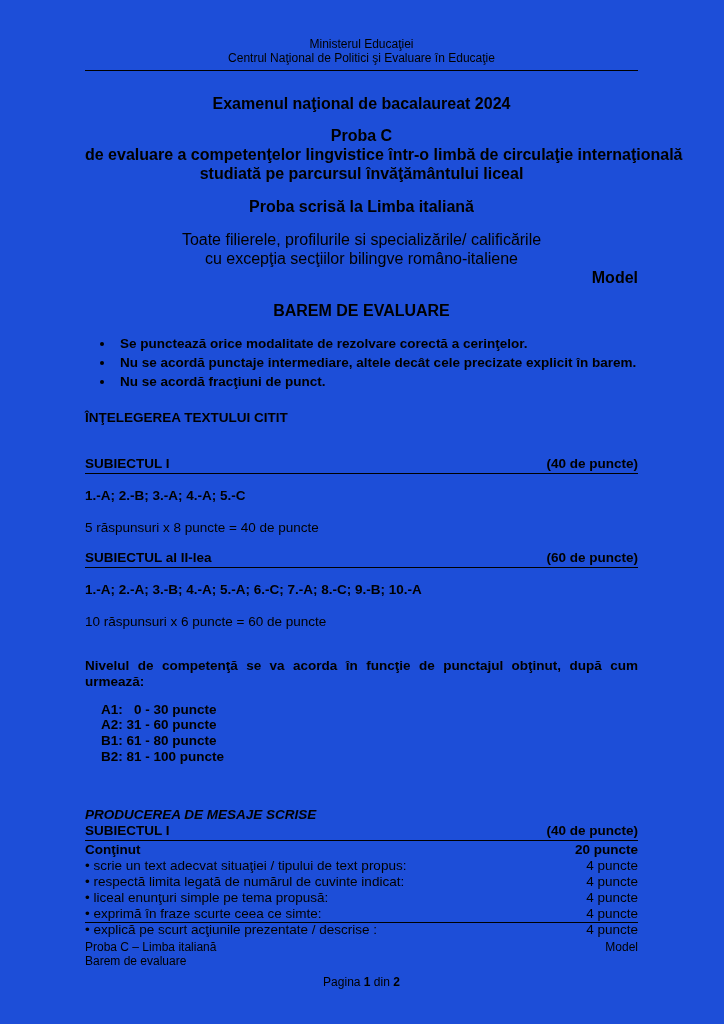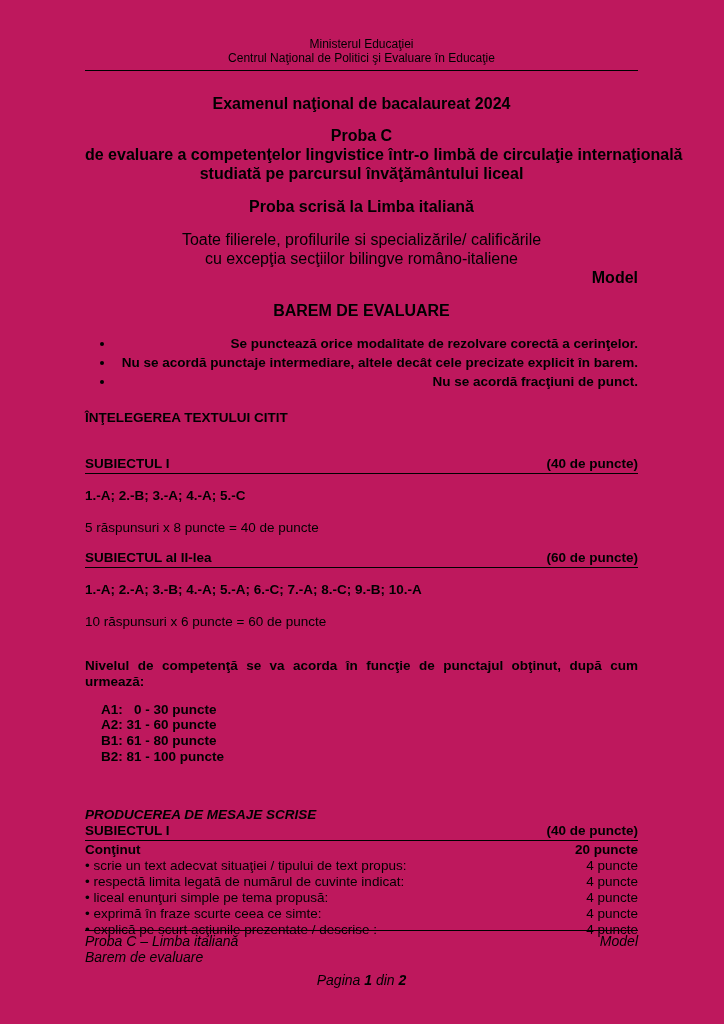--- a/index.html
+++ b/index.html
@@ -1,34 +1,34 @@
 <!DOCTYPE html>
 <html><head>
 <meta charset="utf-8">
 <style>
   * { margin:0; padding:0; box-sizing:border-box; }
   html,body { background:#ffffff; }
   .page {
-    width:724px; height:1024px; background:#be185d; position:relative;
+    width:724px; height:1024px; background:#1d4ed8; position:relative;
     font-family:"Liberation Sans", sans-serif; font-size:13.5px; color:#000;
     line-height:1.18; padding:38px 86px 0 85px; overflow:hidden;
   }
   .b { font-weight:bold; }
   .c { text-align:center; }
   .r { text-align:right; }
   .nw { white-space:nowrap; }
 
   .doc-header { text-align:center; font-size:12px; line-height:1.15;
                 padding-bottom:4px; border-bottom:1px solid #000; }
 
   .title-block { margin-top:24px; font-size:16px; }
   .mt { margin-top:14px; }
 
   ul.rules { margin:16px 0 0 30px; font-weight:bold; list-style:disc; }
-  ul.rules li { margin-bottom:3px; padding-left:5px;text-align:right; }
+  ul.rules li { margin-bottom:3px; padding-left:5px; }
 
   .section-heading { font-weight:bold; margin-top:20px; }
 
   .subject-row { display:flex; justify-content:space-between; font-weight:bold;
                  border-bottom:1.5px solid #000; padding-bottom:1px; }
   .sr1 { margin-top:30px; }
   .sr2 { margin-top:14px; }
   .sr3 { margin-top:0; }
 
   .answers { font-weight:bold; margin-top:14px; }
@@ -37,21 +37,21 @@
   .levels-intro { font-weight:bold; text-align:justify; margin-top:28px; }
   .level { font-weight:bold; white-space:pre-wrap;margin-left:16px; }
   .level-first { margin-top:12px; }
 
   .writing-heading { font-weight:bold; margin-top:42px;font-style:italic; }
 
   .content-row { display:flex; justify-content:space-between; }
   .content-head { font-weight:bold; margin-top:1px; }
 
   .footer { position:absolute; left:85px; right:86px; bottom:35px;
-            font-size:14px; line-height:1.2; border-top:1px solid #000; padding-top:2px;font-style:italic; }
+            font-size:12px; line-height:1.2; border-top:1px solid #000; padding-top:17px; }
   .footer-row { display:flex; justify-content:space-between; }
   .page-num { text-align:center; margin-top:6px; }
   .page-num span { white-space:pre; }
 </style>
 </head>
 <body>
 
 <div class="page">
 
   <div class="doc-header">

